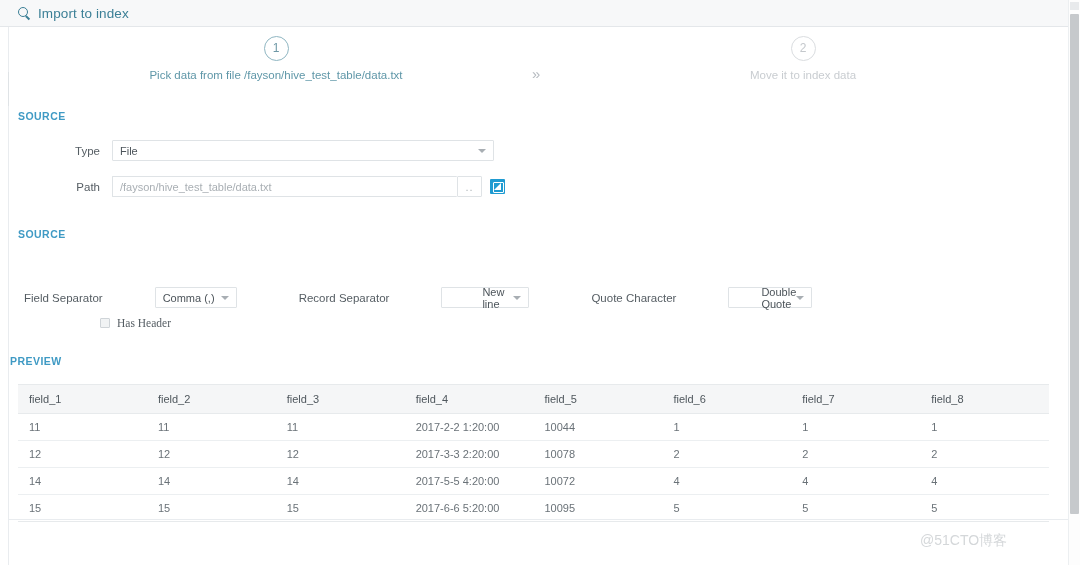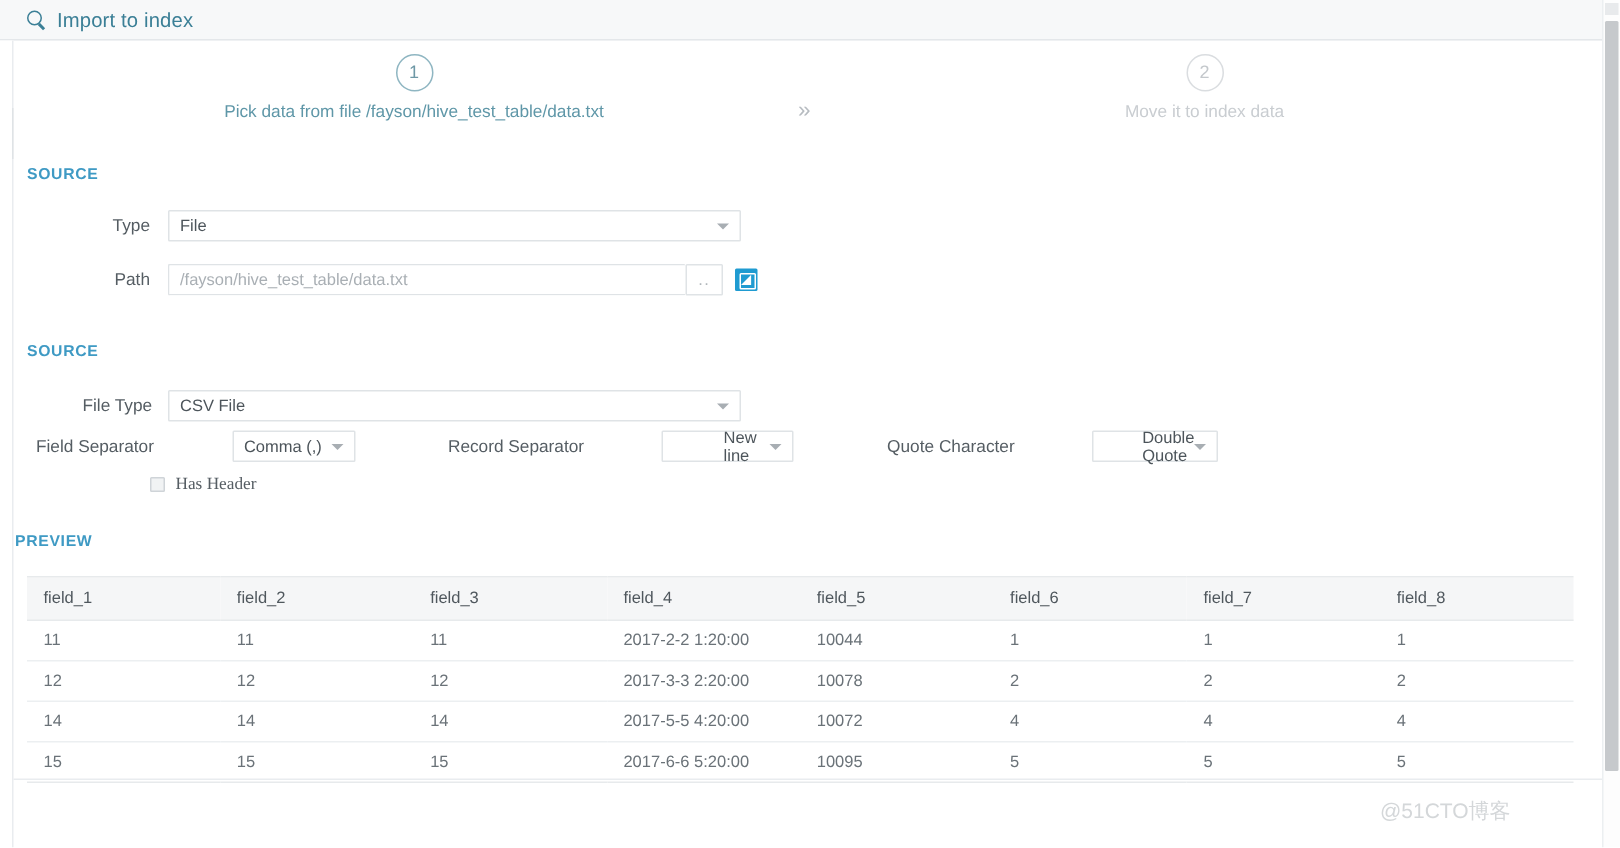--- a/index.html
+++ b/index.html
@@ -373,27 +373,20 @@
       <div class="control path-input">
         <span class="placeholder-text">/fayson/hive_test_table/data.txt</span>
       </div>
       <div class="control dots-btn">..</div>
       <div class="blue-btn"></div>
     </div>
   </div>
 
   <div class="section-title" id="fmt-title">SOURCE</div>
 
-  <div class="form-row" id="row-filetype">
-    <span class="field-label">File Type</span>
-    <div class="control select">
-      <span>CSV File</span>
-      <span class="caret"></span>
-    </div>
-  </div>
 
   <div class="form-row" id="row-seps">
     <span class="field-label">Field Separator</span>
     <div class="control select sep-sm">
       <span>Comma (,)</span>
       <span class="caret"></span>
     </div>
     <span class="field-label">Record Separator</span>
     <div class="control select sep-md">
       <span>New line</span>

